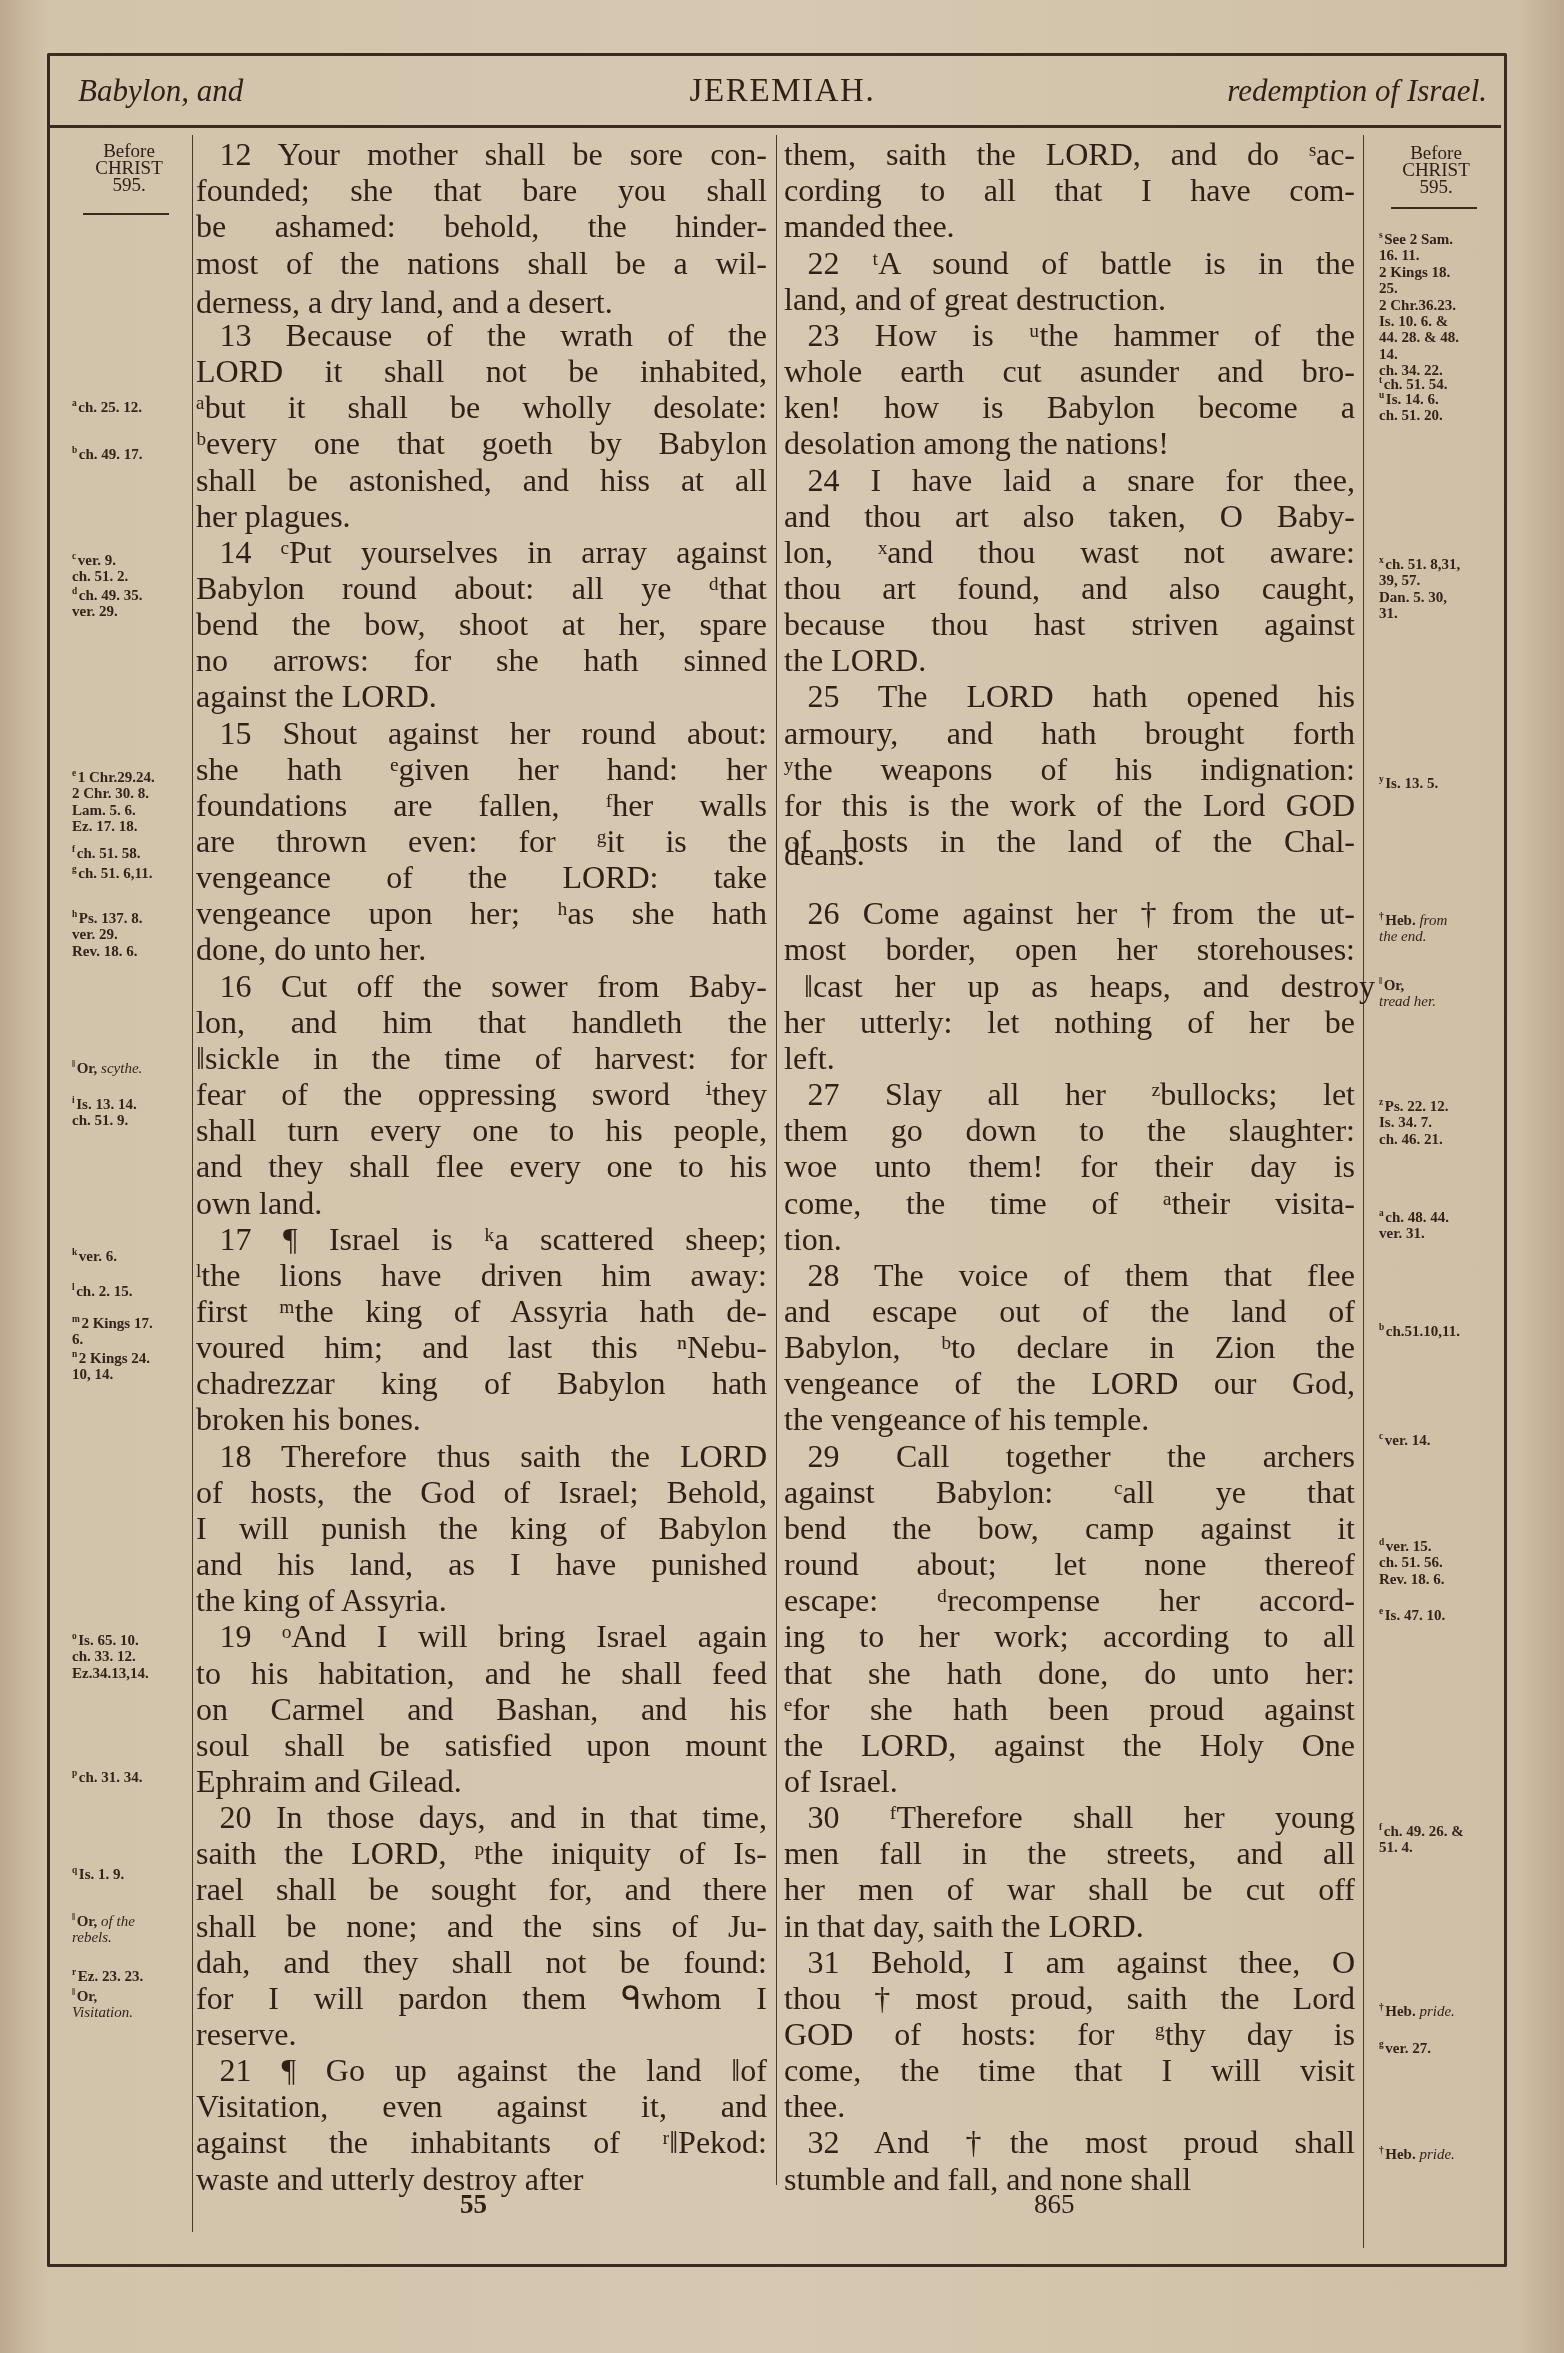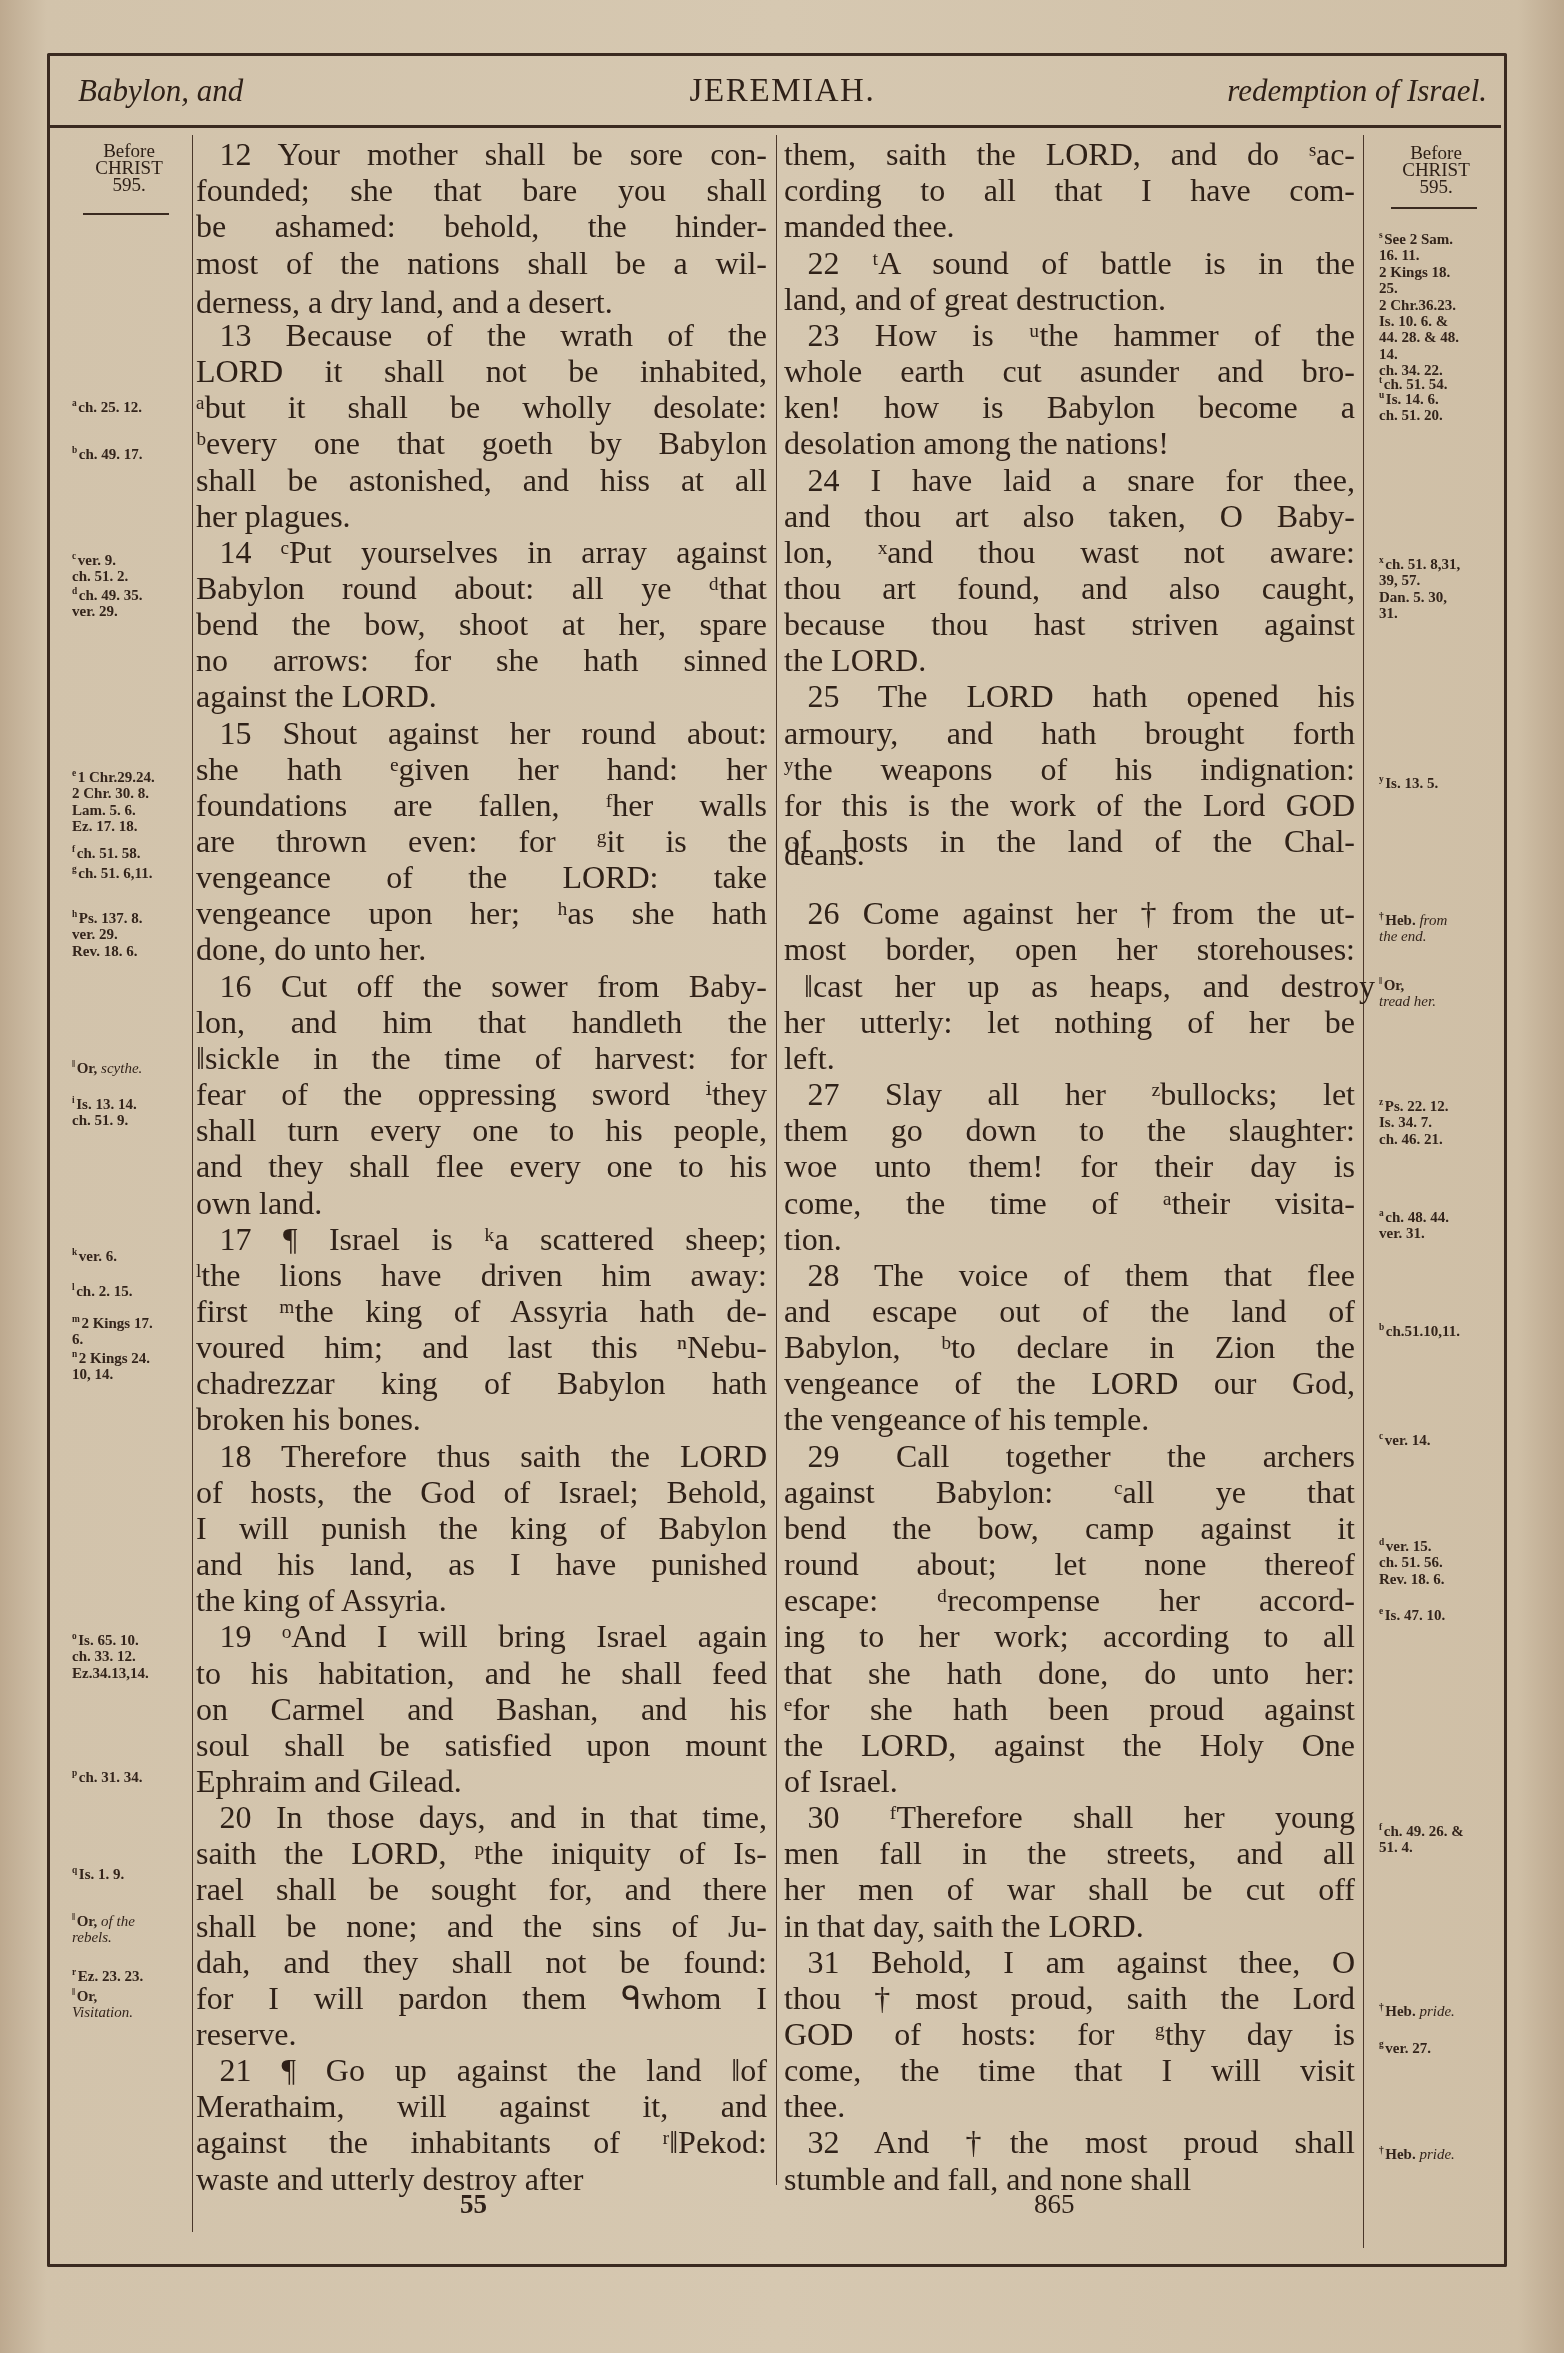--- a/index.html
+++ b/index.html
@@ -180,21 +180,21 @@
       <div class="line" style="top: 1727px;">soul shall be satisfied upon mount</div>
       <div class="line last" style="top: 1763px;">Ephraim and Gilead.</div>
       <div class="line indent" style="top: 1799px;">20 In those days, and in that time,</div>
       <div class="line" style="top: 1835px;">saith the LORD, ᵖthe iniquity of Is-</div>
       <div class="line" style="top: 1871px;">rael shall be sought for, and there</div>
       <div class="line" style="top: 1908px;">shall be none; and the sins of Ju-</div>
       <div class="line" style="top: 1944px;">dah, and they shall not be found:</div>
       <div class="line" style="top: 1980px;">for I will pardon them ᑫwhom I</div>
       <div class="line last" style="top: 2016px;">reserve.</div>
       <div class="line indent" style="top: 2052px;">21 ¶ Go up against the land ‖of</div>
-      <div class="line" style="top: 2088px;">Merathaim, will against it, and</div>
+      <div class="line" style="top: 2088px;">Visitation, even against it, and</div>
       <div class="line" style="top: 2124px;">against the inhabitants of ʳ‖Pekod:</div>
       <div class="line last" style="top: 2161px;">waste and utterly destroy after</div>
     </div>
   <div id="col2" class="col2">
       <div class="line" style="top: 136px;">them, saith the LORD, and do ˢac-</div>
       <div class="line" style="top: 172px;">cording to all that I have com-</div>
       <div class="line last" style="top: 208px;">manded thee.</div>
       <div class="line indent" style="top: 245px;">22 ᵗA sound of battle is in the</div>
       <div class="line last" style="top: 281px;">land, and of great destruction.</div>
       <div class="line indent" style="top: 317px;">23 How is ᵘthe hammer of the</div>

